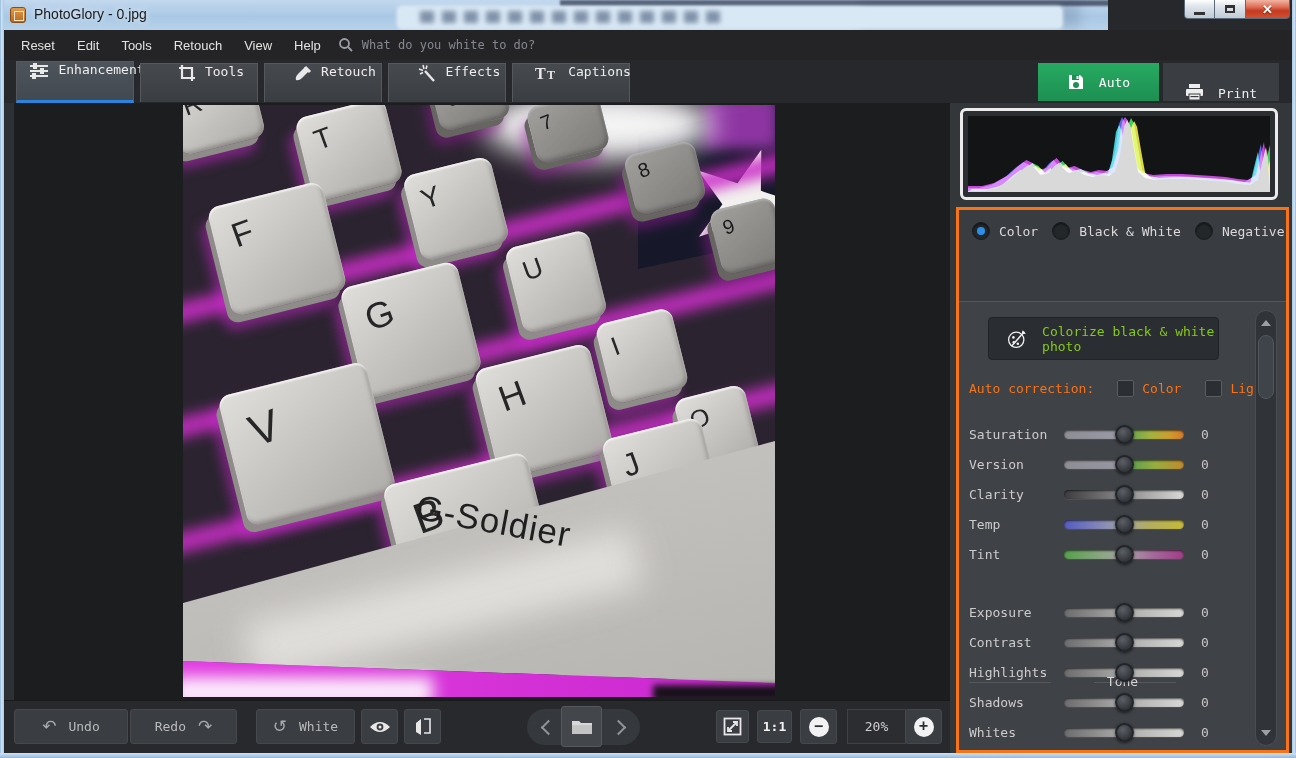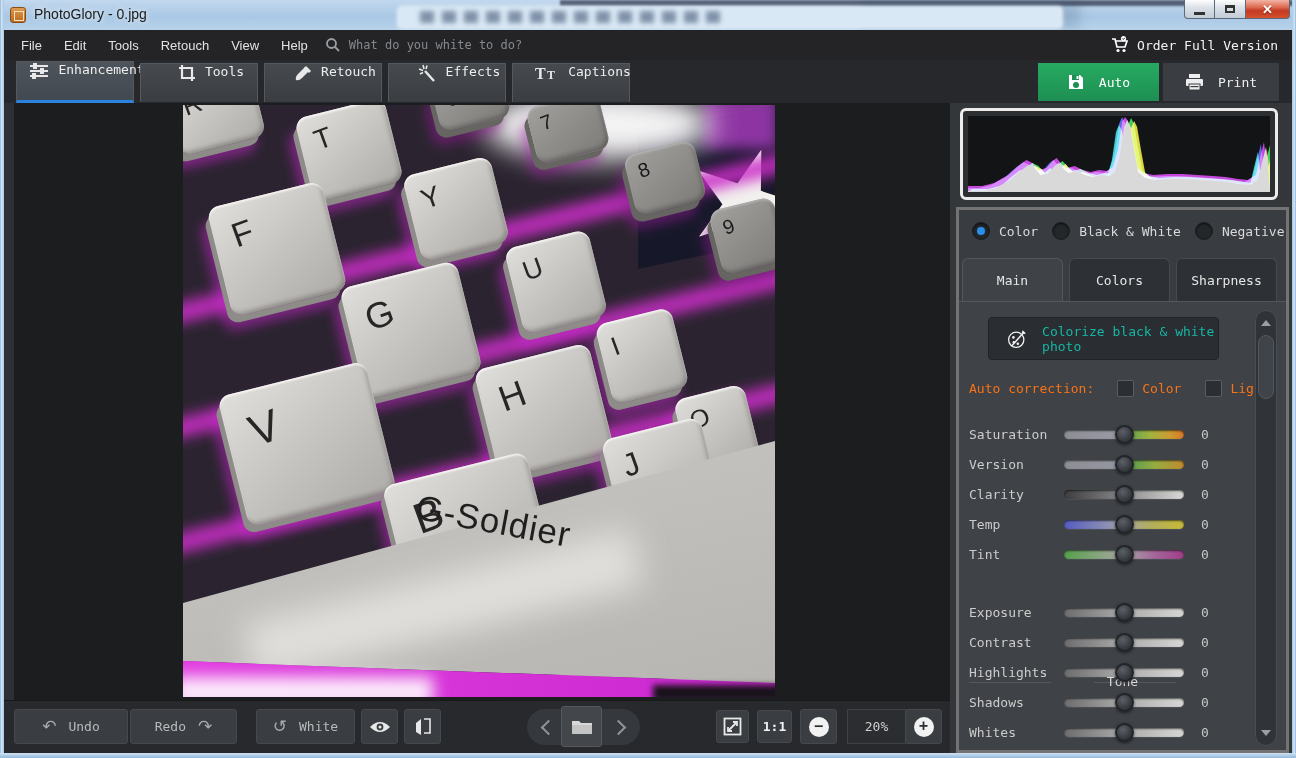--- a/index.html
+++ b/index.html
@@ -8,21 +8,21 @@
     background:#26282b;user-select:none;}
   .abs{position:absolute;}
 
   
   .frame-edge{position:absolute;background:linear-gradient(90deg,#8fb4d6,#cfe3f4 40%,#a9c9e6);z-index:50;}
   .frame-left{left:0;top:0;width:4px;height:758px;}
   .frame-right{right:0;top:0;width:4px;height:758px;background:linear-gradient(90deg,#a9c9e6,#cfe3f4 60%,#8fb4d6);}
   .frame-bottom{left:0;bottom:0;width:1296px;height:5px;background:linear-gradient(#cfe3f4,#93b8da);}
 
   
-  .titlebar{left:0;top:0;width:1296px;height:30px;
+  .titlebar{left:0;top:0;width:1108px;height:30px;
     background:linear-gradient(#c2d8ee,#a9c8e5 55%,#b8d2ea);overflow:hidden;z-index:40;}
   .title-blur1{left:398px;top:7px;width:664px;height:21px;border-radius:4px;
     background:#d9e8f5;box-shadow:0 0 4px #ffffff;filter:blur(1px);}
   .title-blur-text{left:420px;top:11px;width:300px;height:12px;
     background:repeating-linear-gradient(90deg,#6a7d96 0 14px,transparent 14px 22px);
     filter:blur(2.5px);opacity:.8;}
   .title-darkstrip{left:560px;top:0;width:736px;height:6px;background:rgba(28,34,56,.65);filter:blur(1px);}
   .title-darkblob{left:860px;top:0;width:220px;height:28px;background:rgba(40,60,90,.18);filter:blur(6px);}
   .app-icon{left:10px;top:7px;width:16px;height:16px;border-radius:3px;
     background:linear-gradient(#e09a4e,#b96a1e);border:1px solid #8a4e14;box-sizing:border-box;}
@@ -49,21 +49,21 @@
 
   
   .tabbar{left:4px;top:60px;width:1288px;height:43px;background:#26282b;z-index:30;}
   .ttab{position:absolute;top:3px;height:39px;width:118px;box-sizing:border-box;
     background:linear-gradient(#46494e,#3a3d41);border:1px solid #55585c;border-bottom:none;
     display:flex;align-items:flex-start;justify-content:center;gap:9px;color:#eeeeee;padding-left:24px;}
   .ttab.active{background:linear-gradient(#4d545b,#424950);border-bottom:3px solid #2b83e0;height:42px;top:1px;}
   .savebtn{position:absolute;left:1034px;top:3px;width:121px;height:38px;
     background:linear-gradient(#27aa62,#1d8f52);display:flex;align-items:center;justify-content:center;gap:14px;color:#fff;}
   .printbtn{position:absolute;left:1159px;top:3px;width:116px;height:38px;
-    background:#3a3d41;display:flex;align-items:center;justify-content:center;gap:14px;color:#eee;}
+    background:#3a3d41;display:flex;align-items:flex-end;justify-content:center;gap:14px;color:#eee;}
 
   
   .leftstrip{left:4px;top:103px;width:10px;height:597px;background:#2d3034;}
   .canvas{left:14px;top:103px;width:936px;height:597px;background:#1c1d1f;}
   .photo{left:183px;top:105px;width:592px;height:592px;overflow:hidden;background:#2b2430;}
   .ph-navy{left:455px;top:0;width:137px;height:135px;background:#161829;transform:skewY(-12deg);transform-origin:top right;}
   .ph-lace{left:520px;top:-8px;width:75px;height:52px;background:#a23ab8;filter:blur(7px);opacity:.85;}
   .ph-topglow{left:300px;top:-15px;width:230px;height:70px;background:#fff;border-radius:50%;filter:blur(14px);opacity:.95;}
   .ph-star{left:505px;top:42px;width:112px;height:112px;background:#f2f0ee;transform:rotate(18deg);
     clip-path:polygon(50% 0%,61% 35%,98% 35%,68% 57%,79% 91%,50% 70%,21% 91%,32% 57%,2% 35%,39% 35%);}
@@ -102,35 +102,35 @@
   .circlebtn{width:20px;height:20px;border-radius:50%;background:#f2f2f2;color:#2b2d30;font-weight:bold;
     display:flex;align-items:center;justify-content:center;font-size:15px;line-height:1;}
   .zoomfield{position:absolute;left:843px;top:8px;width:59px;height:35px;background:#2b2d30;border:1px solid #3e4145;
     box-sizing:border-box;display:flex;align-items:center;justify-content:center;color:#cfcfcf;}
 
   
   .rightpanel{left:950px;top:103px;width:342px;height:650px;background:#34373a;z-index:10;}
   .histbox{left:10px;top:5px;width:318px;height:92px;border:3px solid #ececec;border-radius:6px;
     background:#2c2f32;box-sizing:border-box;padding:5px;}
   .histbox svg{display:block;width:100%;height:100%;background:#121416;}
-  .redbox{left:6px;top:104px;width:333px;height:546px;border:3px solid #737373;box-sizing:border-box;
+  .redbox{left:6px;top:104px;width:333px;height:546px;border:3px solid #f97316;box-sizing:border-box;
     background:#393c40;overflow:hidden;}
   .mode-row{position:absolute;left:0;top:0;width:100%;height:42px;display:flex;align-items:center;padding-left:13px;gap:14px;box-sizing:border-box;}
   .radio{width:16px;height:16px;border-radius:50%;background:#24272a;border:1px solid #1a1c1e;
     box-shadow:inset 0 1px 2px #000a;display:flex;align-items:center;justify-content:center;}
   .radio .dot{width:8px;height:8px;border-radius:50%;background:#2a8fe8;display:none;}
   .radio.sel .dot{display:block;}
   .mode-item{display:flex;align-items:center;gap:9px;color:#dadada;}
   .ptabs{position:absolute;left:3px;top:48px;width:100%;height:44px;display:flex;gap:6px;}
   .ptab{width:101px;height:44px;box-sizing:border-box;border:1px solid #474a4e;border-bottom:none;
     border-radius:6px 6px 0 0;background:#2d3034;display:flex;align-items:center;justify-content:center;color:#e6e6e6;}
   .ptab.active{background:#3f4246;border-color:#54585c;}
   .pcontent{position:absolute;left:0;top:91px;width:100%;height:449px;background:#3f4246;border-top:1px solid #54585c;}
   .colorize{position:absolute;left:29px;top:15px;width:231px;height:43px;background:#2a2d31;border:1px solid #202328;
-    border-radius:4px;box-sizing:border-box;display:flex;align-items:center;gap:13px;padding-left:16px;color:#14b8a6;}
+    border-radius:4px;box-sizing:border-box;display:flex;align-items:center;gap:13px;padding-left:16px;color:#84cc16;}
   .autorow{position:absolute;left:10px;top:74px;width:100%;height:24px;display:flex;align-items:center;color:#f97316;}
   .checkbox{width:17px;height:17px;background:#2b2e32;border:1px solid #5a5d62;box-sizing:border-box;border-radius:2px;}
   .slider-row{position:absolute;left:0;width:100%;height:30px;}
   .slider-label{position:absolute;left:10px;top:7px;color:#cccccc;}
   .track{position:absolute;left:105px;top:10px;width:120px;height:9px;border-radius:5px;
     box-shadow:inset 0 1px 2px rgba(0,0,0,.6),0 1px 0 rgba(255,255,255,.07);}
   .track.saturation{background:linear-gradient(90deg,#8d8d95,#9899a4 42%,#6ba452 56%,#a2b33f 72%,#cd9c30 88%,#d8782a);}
   .track.vibrance{background:linear-gradient(90deg,#8d8d95,#9596a0 42%,#64a04e 58%,#96ad40 76%,#c08a2e);}
   .track.clarity{background:linear-gradient(90deg,#3d3d3f,#8a8a8c 50%,#d9d9d7);}
   .track.temp{background:linear-gradient(90deg,#555cc0,#8b8fb4 35%,#a5a59b 52%,#b3ae5e 72%,#c5ba38);}
@@ -174,43 +174,33 @@
     <div class="winbtn max">
         <div class="glyph-max"></div>
       </div>
     <div class="winbtn close">
         <span class="glyph-close">✕</span>
       </div>
   </div>
 
   <div class="abs menubar">
     <div id="menu-items" style="display:flex;padding-left:6px;">
-        <div class="menu-item">File</div>
+        <div class="menu-item">Reset</div>
         <div class="menu-item">Edit</div>
         <div class="menu-item">Tools</div>
         <div class="menu-item">Retouch</div>
         <div class="menu-item">View</div>
         <div class="menu-item">Help</div>
       </div>
     <div class="search-wrap">
       <svg class="icon" width="16" height="16" viewBox="0 0 16 16">
         <circle cx="6.5" cy="6.5" r="4.5" fill="none" stroke="#9aa0a5" stroke-width="1.8"></circle>
         <line x1="10" y1="10" x2="14" y2="14" stroke="#9aa0a5" stroke-width="1.8"></line>
       </svg>
       <span class="search-placeholder">What do you white to do?</span>
-    </div>
-    <div class="order">
-      <svg class="icon" width="20" height="20" viewBox="0 0 20 20">
-        <path d="M2 4 H5 L7 12 H15 L17 6 H6" fill="none" stroke="#fff" stroke-width="1.7"></path>
-        <circle cx="8" cy="15.5" r="1.6" fill="#fff"></circle>
-        <circle cx="14" cy="15.5" r="1.6" fill="#fff"></circle>
-        <circle cx="13.5" cy="3.5" r="2.6" fill="#fff"></circle>
-        <path d="M12.3 3.5 l1 1 l1.6-1.8" fill="none" stroke="#242427" stroke-width="1"></path>
-      </svg>
-      <span>Order Full Version</span>
     </div>
   </div>
 
   <div class="abs tabbar">
     <div id="top-tabs">
         <div class="ttab active" style="left: 12px;">
           <span>
             <svg class="icon" width="20" height="18" viewBox="0 0 20 18">
               <g stroke="#e8e8e8" stroke-width="2">
                 <line x1="1" y1="4" x2="19" y2="4"></line>
@@ -445,25 +435,20 @@
           </div>
           <div class="mode-item">
             <span class="radio"></span>
             <span>Black &amp; White</span>
           </div>
           <div class="mode-item">
             <span class="radio"></span>
             <span>Negative</span>
           </div>
         </div>
-      <div class="ptabs" id="panel-tabs">
-          <div class="ptab active">Main</div>
-          <div class="ptab">Colors</div>
-          <div class="ptab">Sharpness</div>
-        </div>
 
       <div class="pcontent">
         <div class="colorize">
           <svg class="icon" width="30" height="30" viewBox="0 0 30 30">
             <circle cx="14" cy="16" r="9.5" fill="none" stroke="#f0f0f0" stroke-width="1.6"></circle>
             <circle cx="10.5" cy="13" r="1.6" fill="#f0f0f0"></circle>
             <circle cx="11" cy="19" r="1.6" fill="#f0f0f0"></circle>
             <circle cx="16" cy="21" r="1.6" fill="#f0f0f0"></circle>
             <line x1="8" y1="24" x2="24" y2="6" stroke="#f0f0f0" stroke-width="1.8"></line>
             <path d="M22 4 l4 4 -3 1 -2 -2 z" fill="#f0f0f0"></path>

